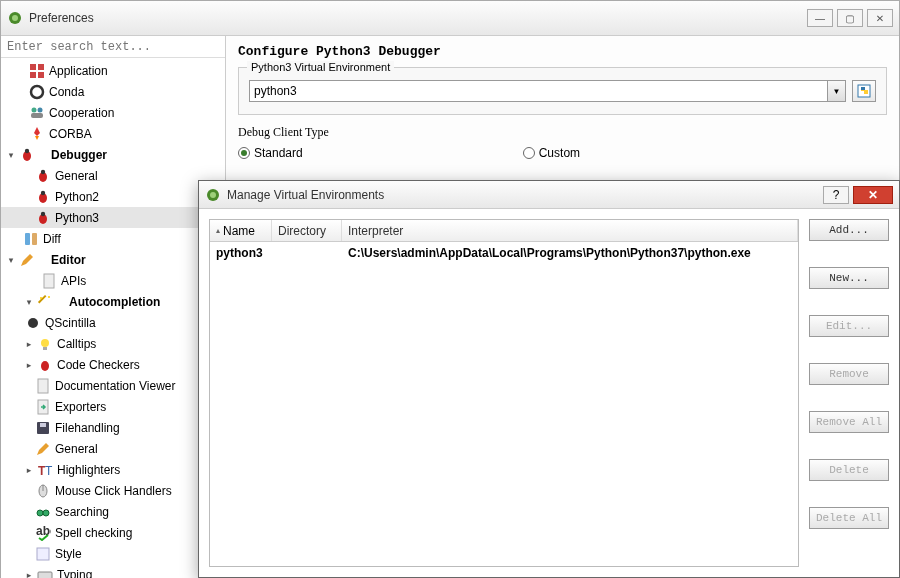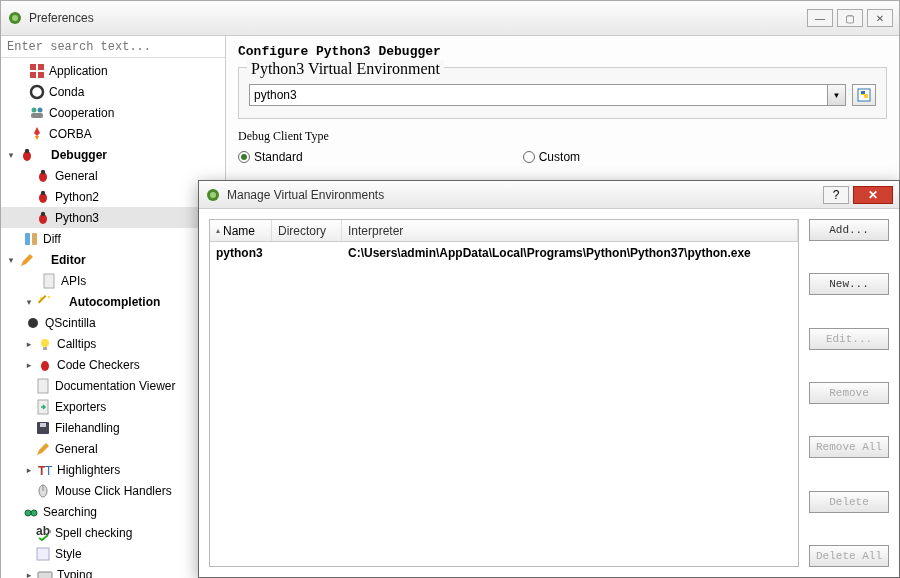--- a/index.html
+++ b/index.html
@@ -24,21 +24,21 @@
 .tree-item.bold > .label { font-weight: bold; margin-left: 12px; }
 .expander { width: 12px; height: 12px; display: inline-flex; align-items: center; justify-content: center; color: #555; font-size: 9px; margin-right: 2px; }
 .expander.empty { visibility: hidden; }
 .tree-icon { width: 16px; height: 16px; margin-right: 4px; display: inline-flex; align-items: center; justify-content: center; }
 .tree-item .label { color: #000; }
 
 
 .content { flex: 1; background: #fdfdfd; padding: 8px 12px; }
 .content-title { font-family: "Courier New", monospace; font-weight: bold; font-size: 13px; margin-bottom: 8px; }
 .fieldset { border: 1px solid #ccc; padding: 10px 10px 12px 10px; margin-bottom: 10px; background: #f8f8f8; }
-.fieldset-legend { font-family: Liberation Serif, serif; font-size: 16px; background: #f8f8f8; padding: 0 4px; position: relative; top: -18px; left: -2px; display: inline-block; }
+.fieldset-legend { font-family: Liberation Sans, sans-serif; font-size: 11px; background: #f8f8f8; padding: 0 4px; position: relative; top: -18px; left: -2px; display: inline-block; }
 .fieldset-body { margin-top: -12px; }
 .combo-row { display: flex; align-items: center; gap: 6px; }
 .combo { flex: 1; height: 22px; border: 1px solid #999; background: #fff; display: flex; align-items: center; padding: 0 4px; font-family: "Courier New", monospace; position: relative; }
 .combo-arrow { position: absolute; right: 0; top: 0; width: 18px; height: 100%; border-left: 1px solid #999; background: linear-gradient(#f8f8f8,#ddd); display: flex; align-items: center; justify-content: center; font-size: 8px; }
 .icon-btn { width: 24px; height: 22px; border: 1px solid #999; background: linear-gradient(#fdfdfd,#e8e8e8); display: flex; align-items: center; justify-content: center; }
 .field-label { font-family: Liberation Serif, serif; margin-bottom: 6px; }
 .radio-row { display: flex; align-items: center; gap: 40px; margin-top: 4px; }
 .radio-opt { display: flex; align-items: center; gap: 4px; font-family: "Courier New", monospace; }
 .radio-dot { width: 12px; height: 12px; border: 1px solid #666; border-radius: 50%; display: inline-flex; align-items: center; justify-content: center; background: #fff; }
 .radio-dot.checked::after { content: ""; width: 6px; height: 6px; background: #3a7d2e; border-radius: 50%; }
@@ -52,21 +52,21 @@
 .dialog-titlebar .close-btn { width: 40px; height: 18px; background: #d04030; border: 1px solid #a02010; color: #fff; display: flex; align-items: center; justify-content: center; font-weight: bold; }
 .dialog-body { display: flex; height: calc(100% - 28px); padding: 10px; gap: 10px; }
 .table-wrap { flex: 1; border: 1px solid #bbb; background: #fff; display: flex; flex-direction: column; }
 .table-header { display: flex; background: linear-gradient(#fff,#eee); border-bottom: 1px solid #ccc; height: 22px; }
 .th { padding: 3px 6px; border-right: 1px solid #ddd; color: #333; display: flex; align-items: center; gap: 3px; }
 .th.sorted { color: #000; }
 .sort-caret { font-size: 8px; color: #666; }
 .table-body { flex: 1; }
 .table-row { display: flex; height: 22px; align-items: center; }
 .td { padding: 2px 6px; font-weight: bold; overflow: hidden; text-overflow: ellipsis; white-space: nowrap; }
-.dlg-buttons { width: 80px; display: flex; flex-direction: column; gap: 0; justify-content: space-between; }
+.dlg-buttons { width: 80px; display: flex; flex-direction: column; gap: 26px; }
 .dlg-btn { height: 22px; border: 1px solid #999; background: linear-gradient(#fdfdfd,#e5e5e5); font-family: "Courier New", monospace; font-size: 11px; display: flex; align-items: center; justify-content: center; color: #333; }
 .dlg-btn.disabled { color: #aaa; }
 .col-name { width: 62px; }
 .col-dir { width: 70px; }
 .col-interp { flex: 1; }
 </style>
 </head>
 <body>
 
 <div class="prefs-window">
@@ -291,21 +291,21 @@
         </div>
         <div class="tree-item" style="padding-left:34px">
           <span class="tree-icon">
               <svg viewBox="0 0 16 16">
                 <ellipse cx="8" cy="8" rx="4" ry="6" fill="#ddd" stroke="#888"></ellipse>
                 <line x1="8" y1="2" x2="8" y2="8" stroke="#888"></line>
               </svg>
             </span>
           <span class="label">Mouse Click Handlers</span>
         </div>
-        <div class="tree-item" style="padding-left:22px">
+        <div class="tree-item" style="padding-left:34px">
           <span class="tree-icon">
               <svg viewBox="0 0 16 16">
                 <circle cx="5" cy="9" r="3" fill="#3a6" stroke="#163"></circle>
                 <circle cx="11" cy="9" r="3" fill="#3a6" stroke="#163"></circle>
               </svg>
             </span>
           <span class="label">Searching</span>
         </div>
         <div class="tree-item" style="padding-left:34px">
           <span class="tree-icon">

